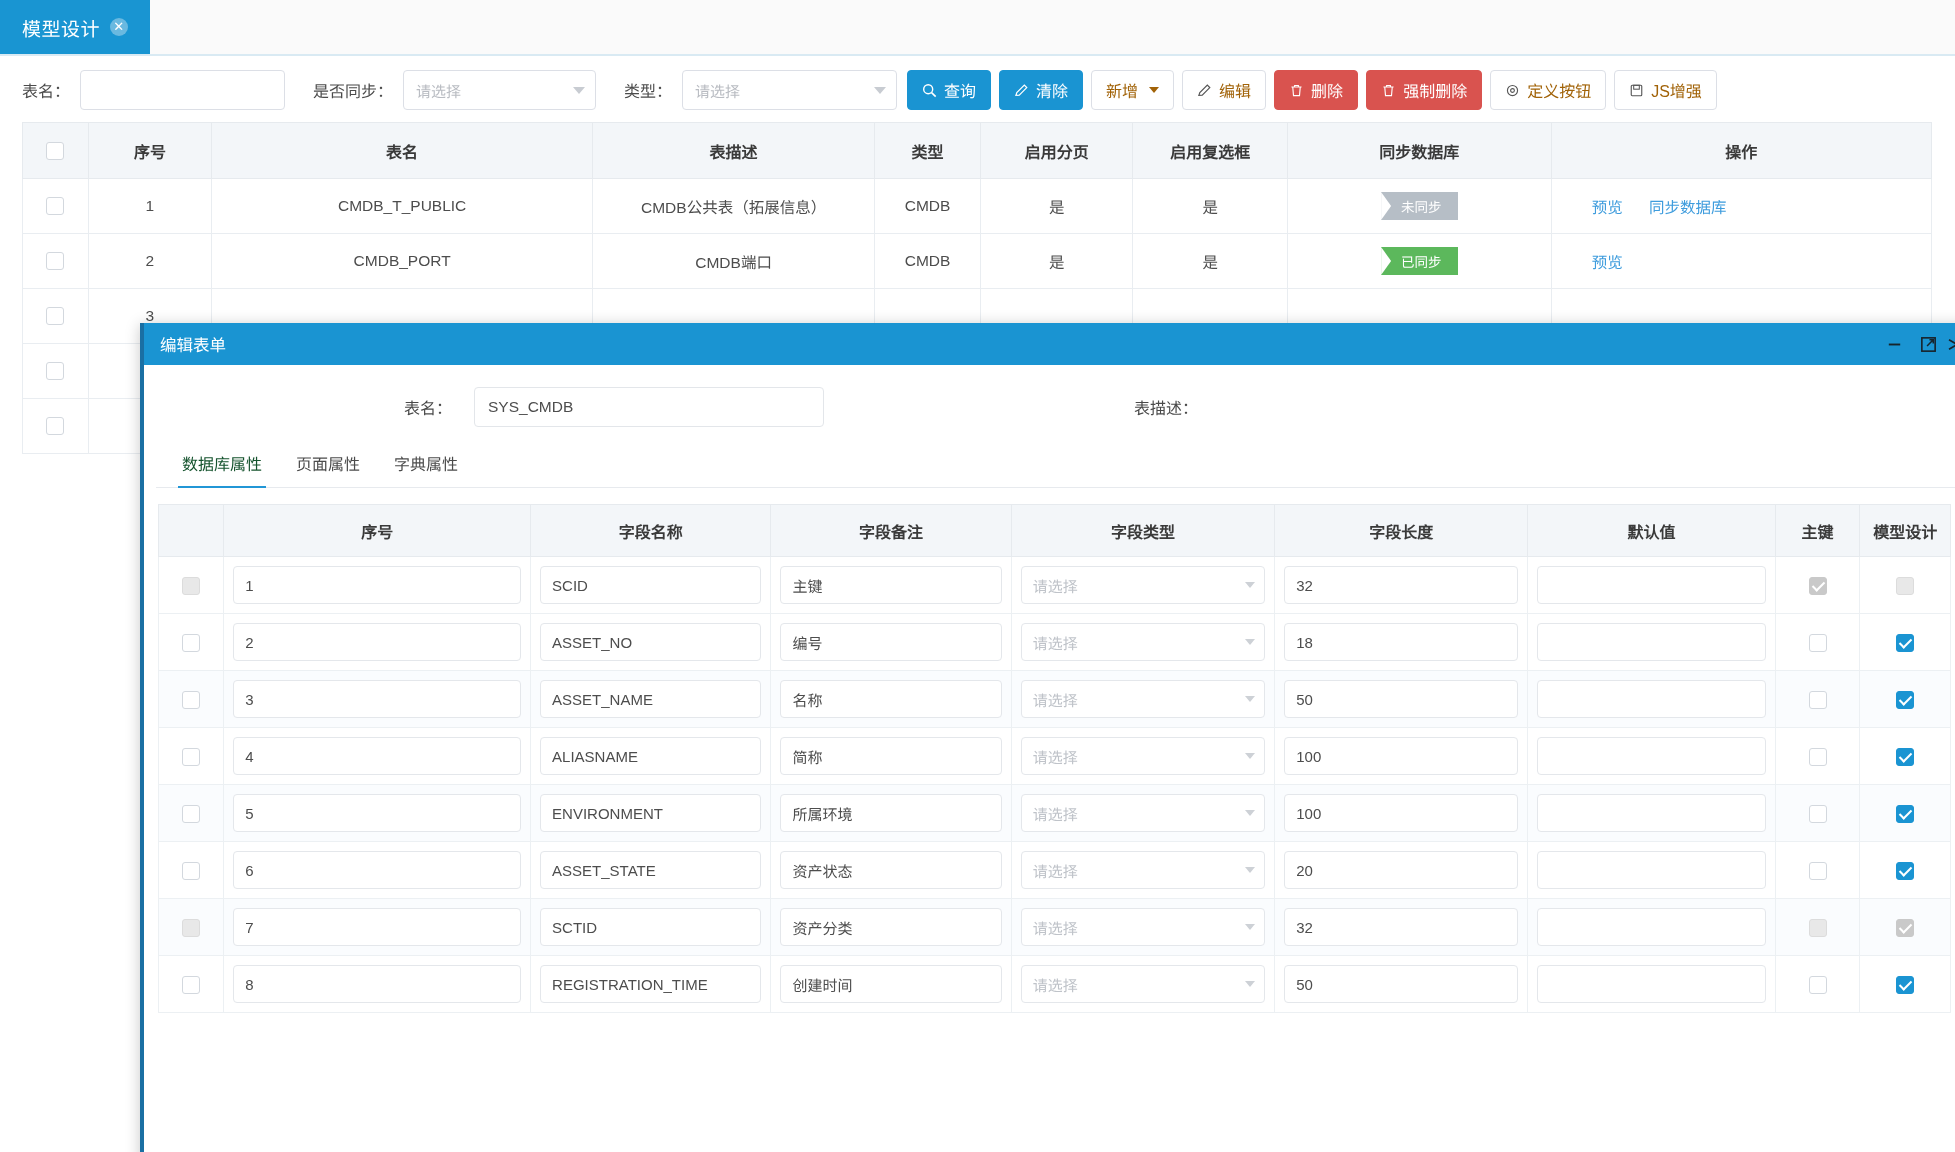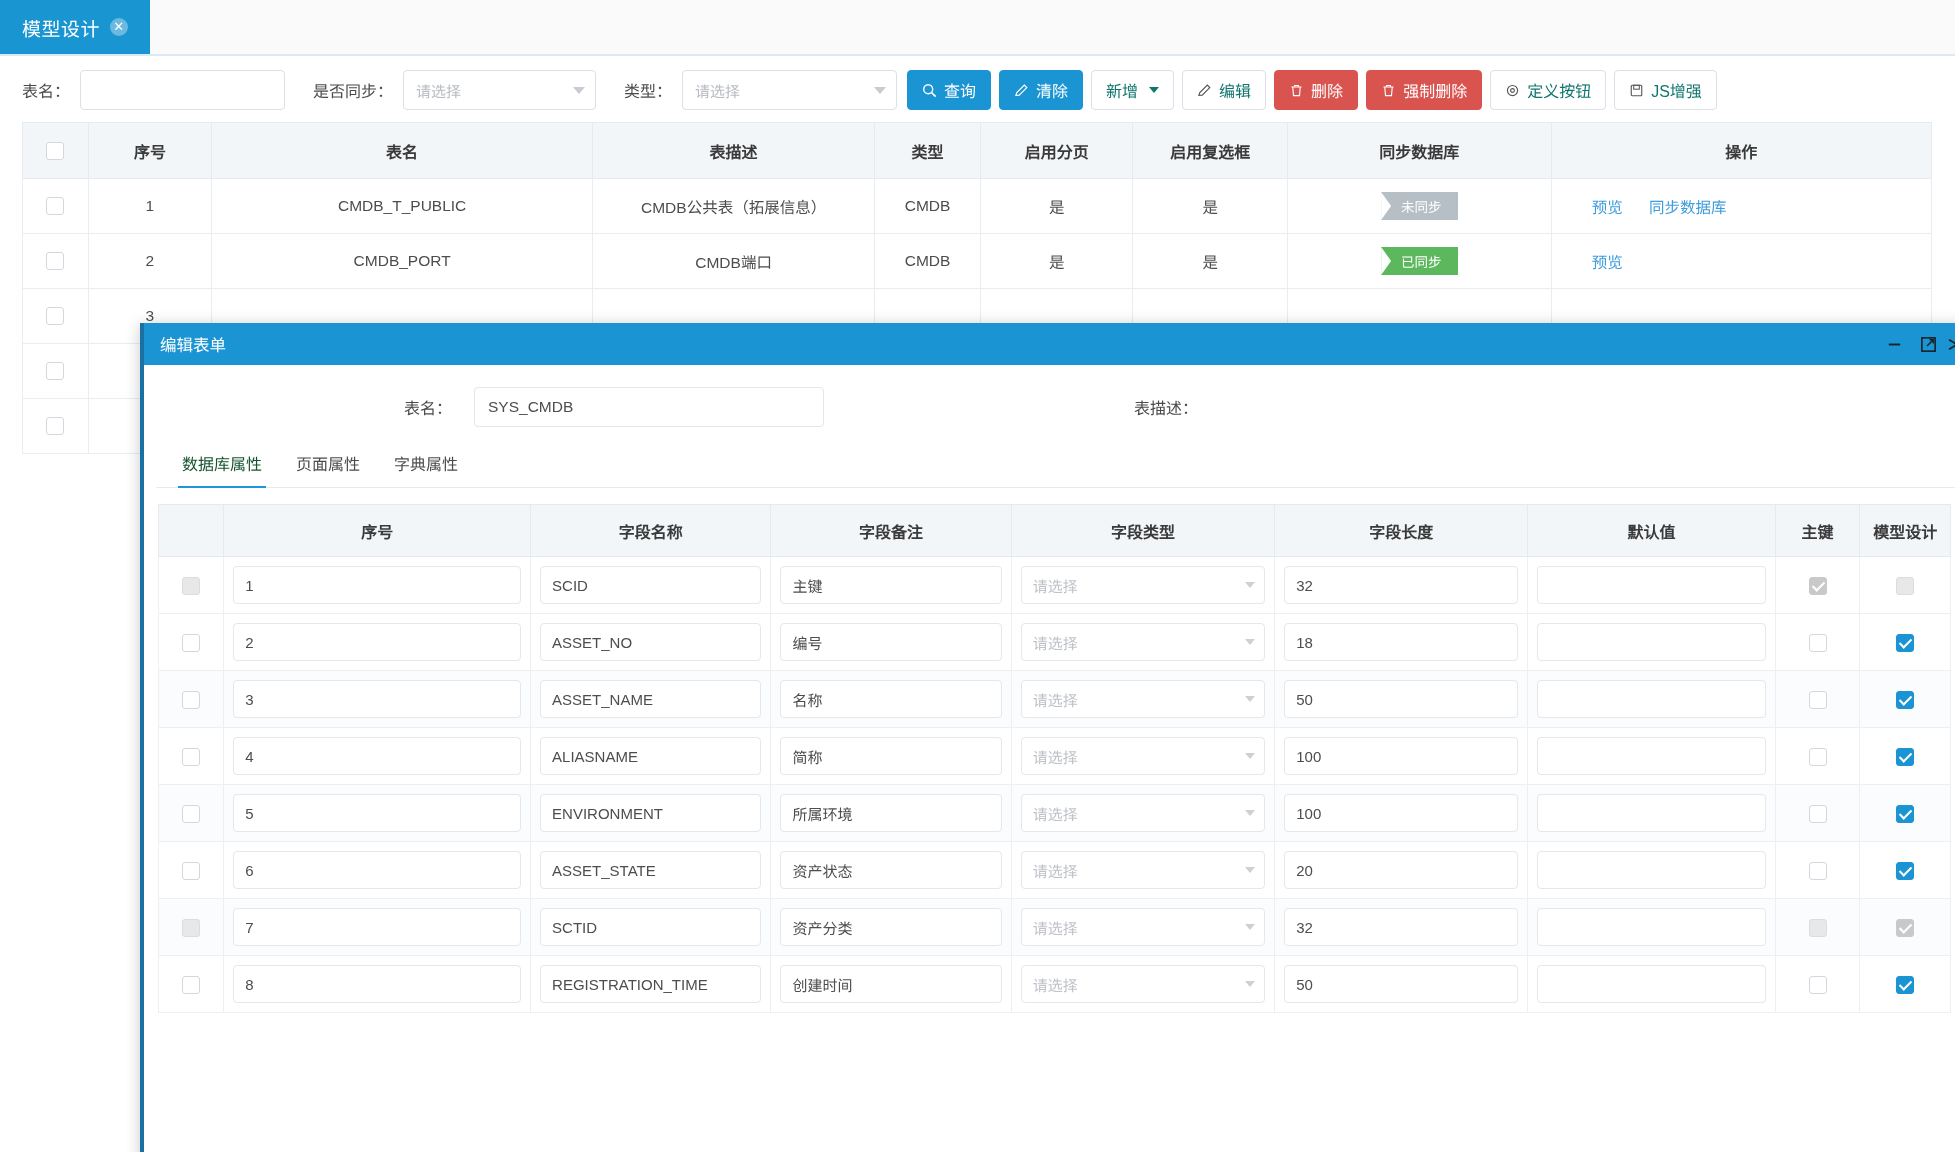--- a/index.html
+++ b/index.html
@@ -91,21 +91,21 @@
     border-top: 7px solid #c8ccd2;
   }
   .gap-lg { width: 28px; display:inline-block; }
   .gap-sm { width: 10px; display:inline-block; }
 
   .btn {
     height: 40px;
     border-radius: 4px;
     border: 1px solid #dcdfe6;
     background: #fff;
-    color: #0f766e;
+    color: #a16207;
     font-size: 16px;
     padding: 0 14px;
     display: inline-flex;
     align-items: center;
     gap: 7px;
     cursor: pointer;
     font-family: "Liberation Sans", sans-serif;
     white-space: nowrap;
   }
   .btn + .btn { margin-left: 8px; }

